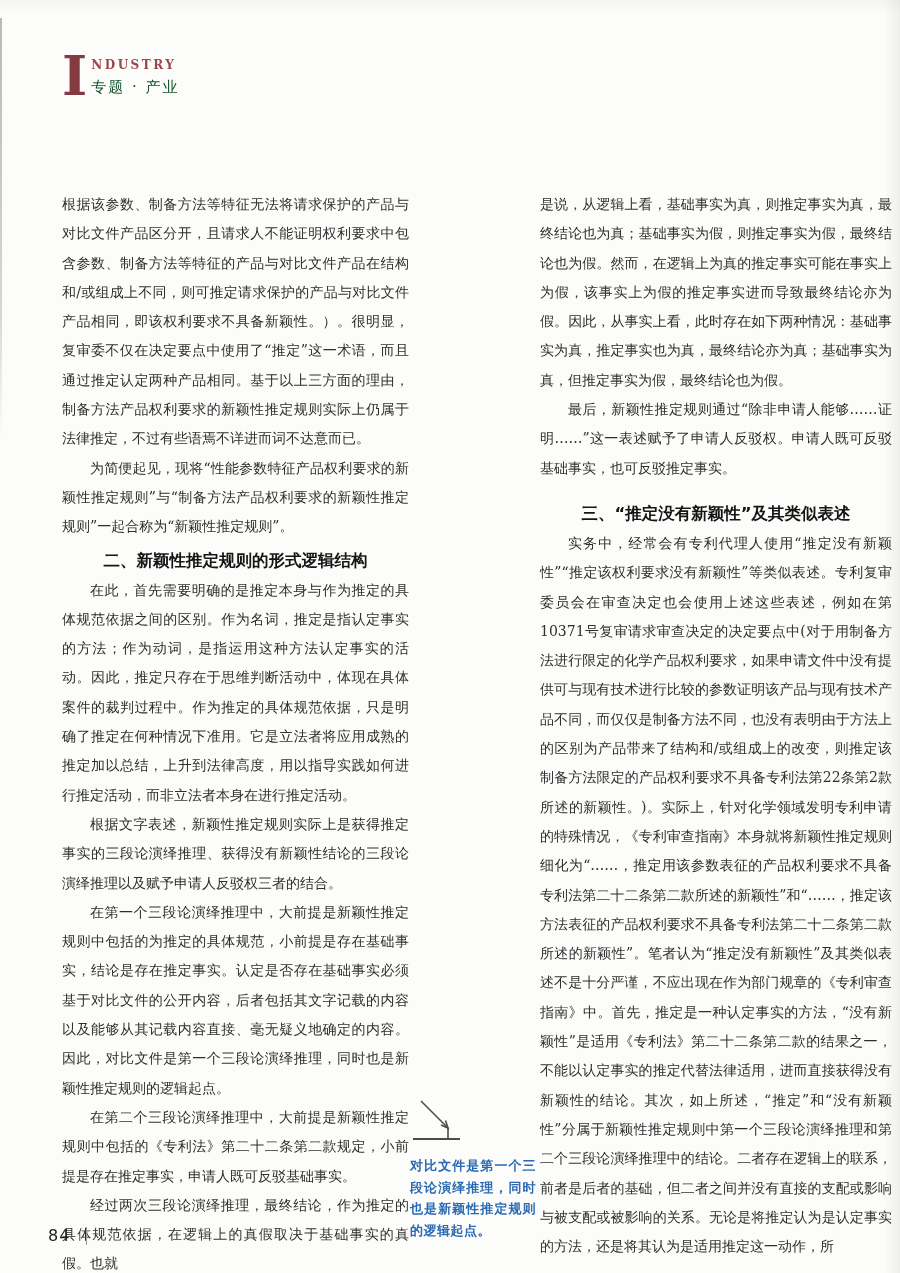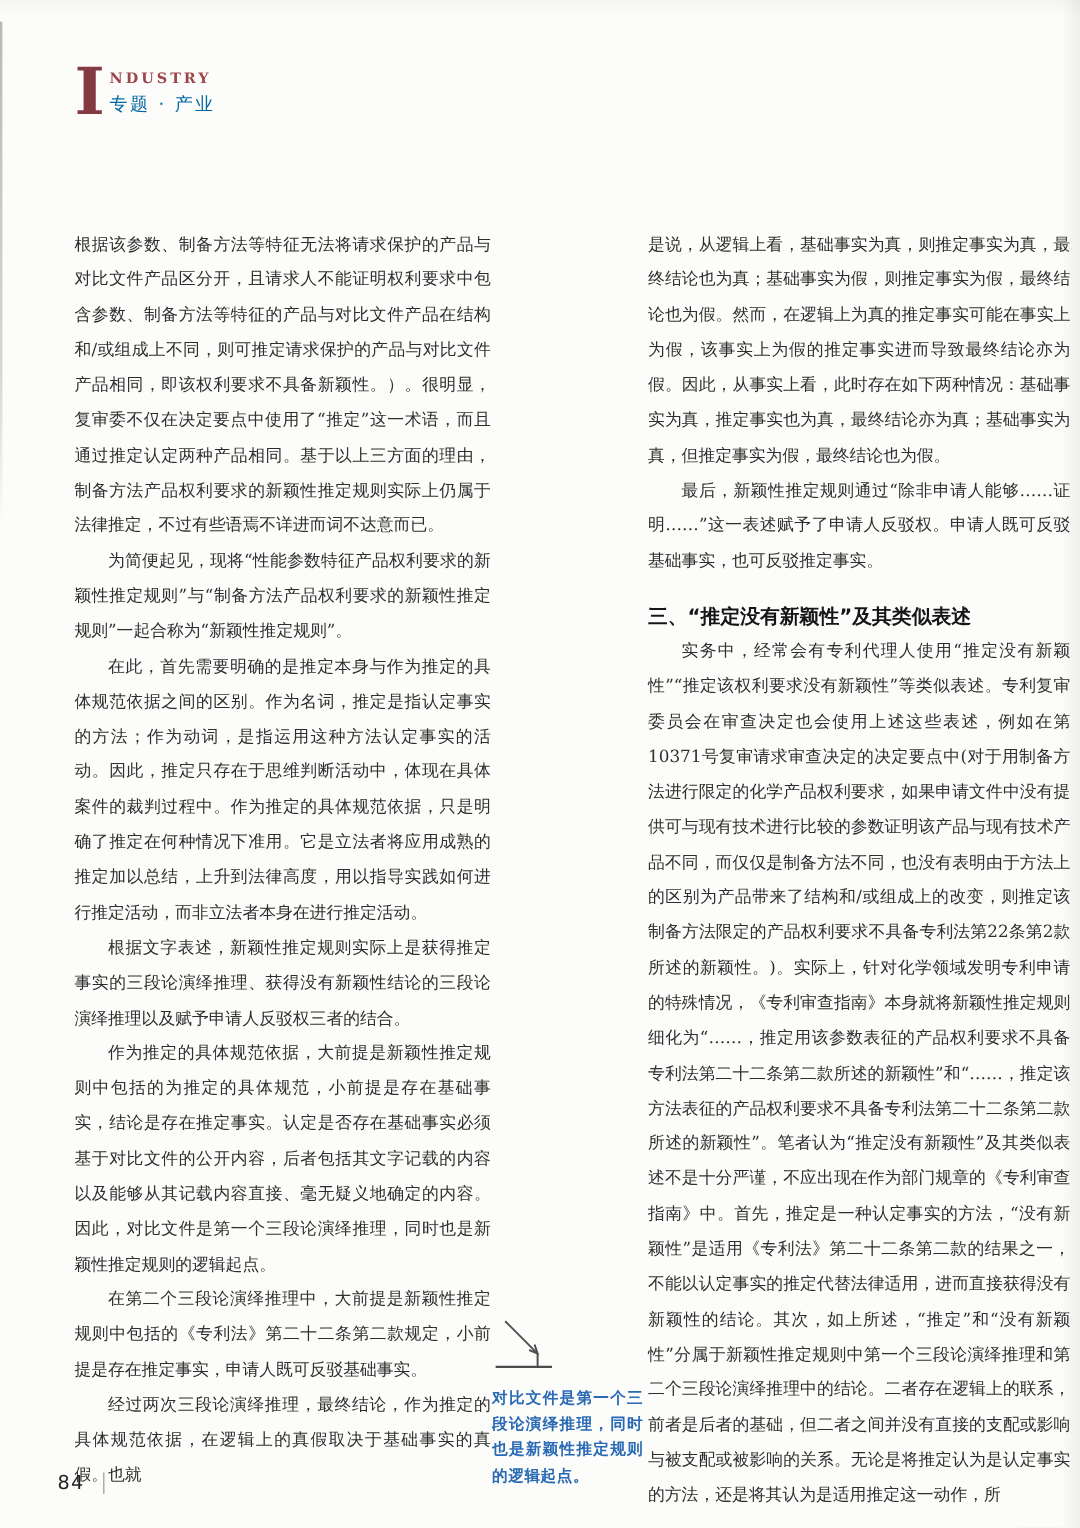--- a/index.html
+++ b/index.html
@@ -30,40 +30,40 @@
   .masthead .initial{
     font-family:"DejaVu Serif",serif;
     font-size:54px;line-height:48px;color:#833b41;font-weight:bold;
   }
   .masthead .stack{margin-left:4px;padding-top:4px;}
   .masthead .rest{
     font-family:"DejaVu Serif",serif;
     font-size:12px;letter-spacing:2.5px;color:#9c464b;font-weight:bold;line-height:18px;
   }
   .masthead .subtitle{
-    font-size:15px;color:#0369a1;letter-spacing:2px;line-height:22px;margin-top:2px;
+    font-size:15px;color:#14532d;letter-spacing:2px;line-height:22px;margin-top:2px;
   }
   
   .column{
     position:absolute;top:190px;
     font-size:14px;line-height:29.3px;
     color:#2e2e2e;
     text-align:justify;
     font-family:"DejaVu Serif",serif;
   }
   .column.left{left:62px;width:347px;}
   .column.right{left:540px;width:352px;}
   .column p{margin:0;}
   .column p.indent{text-indent:2em;}
   .col-heading{
     margin:7px 0 3px 0;
     font-size:16.5px;line-height:24px;
     font-weight:bold;color:#151515;
     font-family:"DejaVu Sans",sans-serif;
-    text-align:left;
+    text-align:center;
   }
   .col-heading.gap-before{margin-top:19px;}
   
   .callout{position:absolute;left:410px;top:1098px;width:126px;}
   .callout svg{display:block;margin-left:2px;}
   .callout-text{
     margin-top:9px;
     font-size:13px;line-height:21.5px;
     font-weight:bold;
     text-align:justify;
@@ -87,23 +87,24 @@
     <span class="initial">I</span>
     <span class="stack">
       <span class="rest" style="display:block;">NDUSTRY</span>
       <span class="subtitle" style="display:block;">专题 · 产业</span>
     </span>
   </div>
 
   <div class="column left">
       <p class="">根据该参数、制备方法等特征无法将请求保护的产品与对比文件产品区分开，且请求人不能证明权利要求中包含参数、制备方法等特征的产品与对比文件产品在结构和/或组成上不同，则可推定请求保护的产品与对比文件产品相同，即该权利要求不具备新颖性。）。很明显，复审委不仅在决定要点中使用了“推定”这一术语，而且通过推定认定两种产品相同。基于以上三方面的理由，制备方法产品权利要求的新颖性推定规则实际上仍属于法律推定，不过有些语焉不详进而词不达意而已。</p>
       <p class="indent">为简便起见，现将“性能参数特征产品权利要求的新颖性推定规则”与“制备方法产品权利要求的新颖性推定规则”一起合称为“新颖性推定规则”。</p>
+      <h2 class="col-heading">二、新颖性推定规则的形式逻辑结构</h2>
       <p class="indent">在此，首先需要明确的是推定本身与作为推定的具体规范依据之间的区别。作为名词，推定是指认定事实的方法；作为动词，是指运用这种方法认定事实的活动。因此，推定只存在于思维判断活动中，体现在具体案件的裁判过程中。作为推定的具体规范依据，只是明确了推定在何种情况下准用。它是立法者将应用成熟的推定加以总结，上升到法律高度，用以指导实践如何进行推定活动，而非立法者本身在进行推定活动。</p>
       <p class="indent">根据文字表述，新颖性推定规则实际上是获得推定事实的三段论演绎推理、获得没有新颖性结论的三段论演绎推理以及赋予申请人反驳权三者的结合。</p>
-      <p class="indent">作为推定的具体规范依据，大前提是新颖性推定规则中包括的为推定的具体规范，小前提是存在基础事实，结论是存在推定事实。认定是否存在基础事实必须基于对比文件的公开内容，后者包括其文字记载的内容以及能够从其记载内容直接、毫无疑义地确定的内容。因此，对比文件是第一个三段论演绎推理，同时也是新颖性推定规则的逻辑起点。</p>
+      <p class="indent">在第一个三段论演绎推理中，大前提是新颖性推定规则中包括的为推定的具体规范，小前提是存在基础事实，结论是存在推定事实。认定是否存在基础事实必须基于对比文件的公开内容，后者包括其文字记载的内容以及能够从其记载内容直接、毫无疑义地确定的内容。因此，对比文件是第一个三段论演绎推理，同时也是新颖性推定规则的逻辑起点。</p>
       <p class="indent">在第二个三段论演绎推理中，大前提是新颖性推定规则中包括的《专利法》第二十二条第二款规定，小前提是存在推定事实，申请人既可反驳基础事实。</p>
       <p class="indent">经过两次三段论演绎推理，最终结论，作为推定的具体规范依据，在逻辑上的真假取决于基础事实的真假。也就</p>
     </div>
 
   <div class="column right">
       <p class="">是说，从逻辑上看，基础事实为真，则推定事实为真，最终结论也为真；基础事实为假，则推定事实为假，最终结论也为假。然而，在逻辑上为真的推定事实可能在事实上为假，该事实上为假的推定事实进而导致最终结论亦为假。因此，从事实上看，此时存在如下两种情况：基础事实为真，推定事实也为真，最终结论亦为真；基础事实为真，但推定事实为假，最终结论也为假。</p>
       <p class="indent">最后，新颖性推定规则通过“除非申请人能够……证明……”这一表述赋予了申请人反驳权。申请人既可反驳基础事实，也可反驳推定事实。</p>
       <h2 class="col-heading gap-before">三、“推定没有新颖性”及其类似表述</h2>
       <p class="indent">实务中，经常会有专利代理人使用“推定没有新颖性”“推定该权利要求没有新颖性”等类似表述。专利复审委员会在审查决定也会使用上述这些表述，例如在第10371号复审请求审查决定的决定要点中(对于用制备方法进行限定的化学产品权利要求，如果申请文件中没有提供可与现有技术进行比较的参数证明该产品与现有技术产品不同，而仅仅是制备方法不同，也没有表明由于方法上的区别为产品带来了结构和/或组成上的改变，则推定该制备方法限定的产品权利要求不具备专利法第22条第2款所述的新颖性。)。实际上，针对化学领域发明专利申请的特殊情况，《专利审查指南》本身就将新颖性推定规则细化为“……，推定用该参数表征的产品权利要求不具备专利法第二十二条第二款所述的新颖性”和“……，推定该方法表征的产品权利要求不具备专利法第二十二条第二款所述的新颖性”。笔者认为“推定没有新颖性”及其类似表述不是十分严谨，不应出现在作为部门规章的《专利审查指南》中。首先，推定是一种认定事实的方法，“没有新颖性”是适用《专利法》第二十二条第二款的结果之一，不能以认定事实的推定代替法律适用，进而直接获得没有新颖性的结论。其次，如上所述，“推定”和“没有新颖性”分属于新颖性推定规则中第一个三段论演绎推理和第二个三段论演绎推理中的结论。二者存在逻辑上的联系，前者是后者的基础，但二者之间并没有直接的支配或影响与被支配或被影响的关系。无论是将推定认为是认定事实的方法，还是将其认为是适用推定这一动作，所</p>
     </div>

